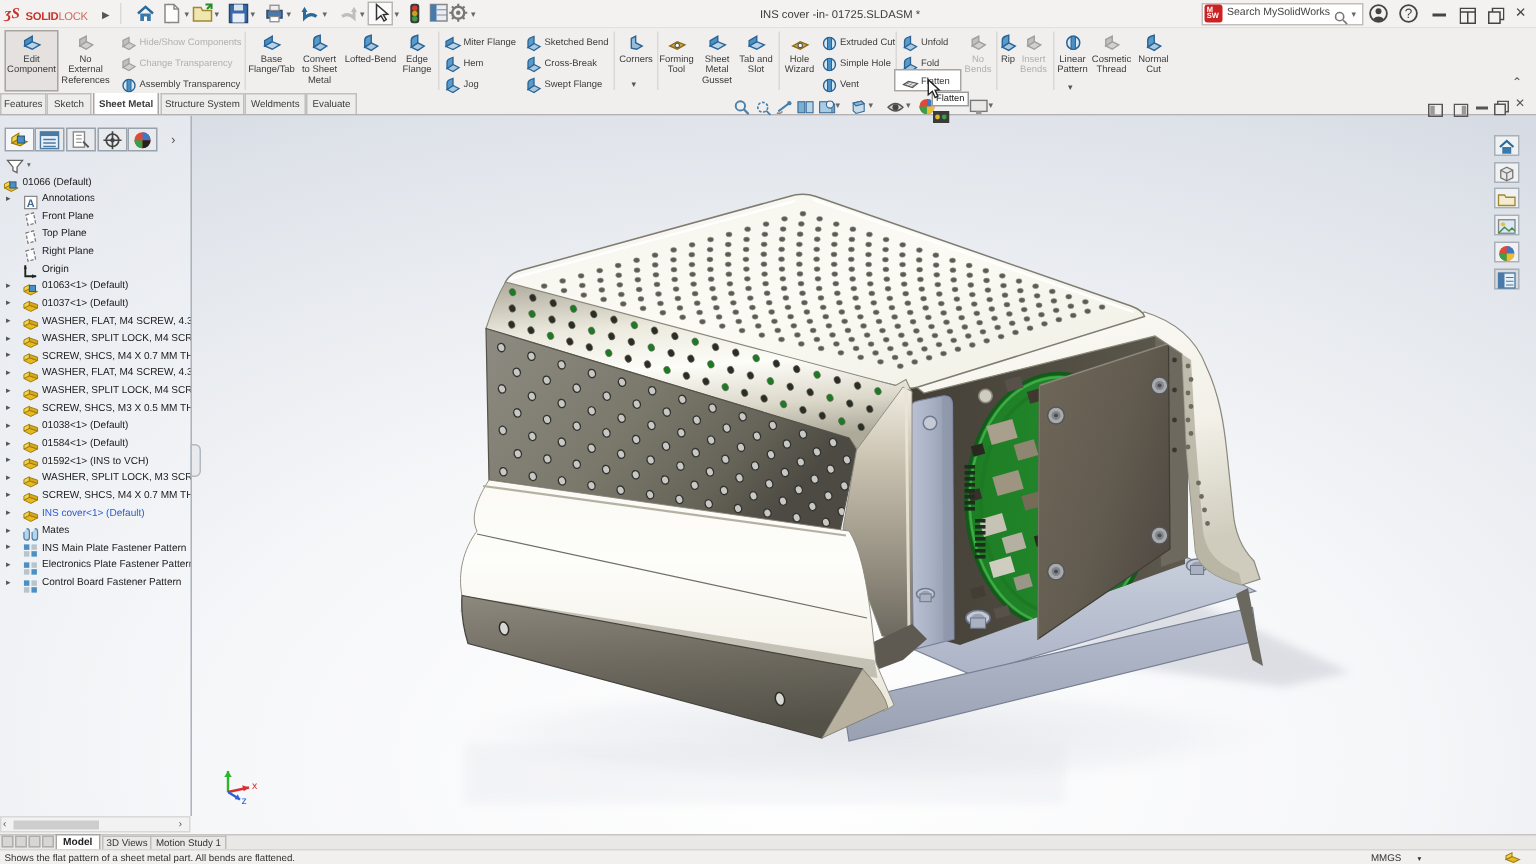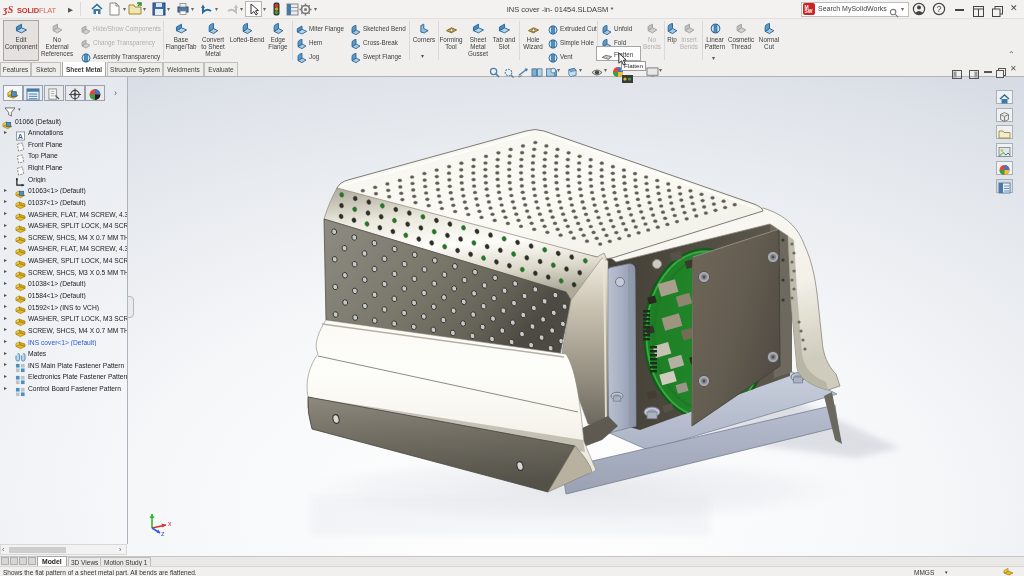--- a/index.html
+++ b/index.html
@@ -668,21 +668,21 @@
 <path d="M318,356 L578,412" stroke="#706d64" stroke-width="0.8" fill="none"></path>
 <path d="M322,324 L564,357" stroke="#b5b1a2" stroke-width="1.5" fill="none"></path>
 <path d="M308,397 L583,440 L585,452 L307,408 Z" fill="#a5a092" opacity="0.6"></path>
 <path d="M308,397 L575,446 L548,492 L312,429 Q307,413 308,397 Z" fill="url(#gStripC)" stroke="#45433c" stroke-width="0.8"></path>
 <ellipse cx="336" cy="419" rx="3" ry="4.4" fill="#d8d8d4" stroke="#2e2c28" stroke-width="1" transform="rotate(-14 336 419)"></ellipse>
 <ellipse cx="520" cy="466" rx="3" ry="4.4" fill="#d8d8d4" stroke="#2e2c28" stroke-width="1" transform="rotate(-14 520 466)"></ellipse>
 <path d="M575,446 Q590,462 592,472 L548,492 Z" fill="#b8b1a0" stroke="#7e7a6e" stroke-width="0.6"></path>
 </svg>
 <div id="titlebar" class="abs">
 <div class="abs" style="left:3px;top:3.5px;font-size:10px;color:#c8342c;font-weight:bold;font-style:italic;font-family:'Liberation Serif',serif;">ʒS</div>
-<div class="abs" style="left:17px;top:6px;font-size:7.5px;color:#c8342c;font-weight:bold;letter-spacing:-0.2px;">SOLID<span style="font-weight:normal;color:#d0685a;">FLAT</span></div>
+<div class="abs" style="left:17px;top:6px;font-size:7.5px;color:#c8342c;font-weight:bold;letter-spacing:-0.2px;">SOLID<span style="font-weight:normal;color:#d0685a;">LOCK</span></div>
 <div class="abs" style="left:68px;top:6px;font-size:6.5px;color:#555;">▶</div>
 <div class="abs" style="left:80px;top:2px;width:1px;height:14px;background:#dcdad8;"></div>
 <div class="abs" style="left:112px;top:2px;width:1px;height:14px;background:#dcdad8;"></div>
 <div class="abs" style="left:90px;top:2px;"><svg width="14" height="14" viewBox="0 0 14 14">
           <path d="M2,7 L7,2.5 L12,7" fill="none" stroke="#2a6a9a" stroke-width="1.6"></path>
           <rect x="3.5" y="7" width="7" height="5" fill="#3a7aaa"></rect>
           <rect x="6" y="9" width="2" height="3" fill="#fff"></rect>
         </svg></div>
 <div class="abs" style="left:108px;top:2px;"><svg width="13" height="14" viewBox="0 0 13 14">
           <path d="M2,1 L8,1 L11,4 L11,13 L2,13 Z" fill="#fdfdfd" stroke="#888" stroke-width="1"></path>
@@ -734,21 +734,21 @@
           <path d="M5,4.5 L12,4.5 M5,8 L12,8" stroke="#888" stroke-width="0.8"></path>
         </svg></div>
 <div class="abs" style="left:299px;top:2px;"><svg width="13" height="13" viewBox="0 0 13 13">
           <circle cx="6.5" cy="6.5" r="4" fill="none" stroke="#777" stroke-width="1.6"></circle>
           <circle cx="6.5" cy="6.5" r="1.5" fill="#777"></circle>
           <g stroke="#777" stroke-width="1.4">
             <path d="M6.5,0.5 L6.5,2.5 M6.5,10.5 L6.5,12.5 M0.5,6.5 L2.5,6.5 M10.5,6.5 L12.5,6.5 M2.3,2.3 L3.7,3.7 M9.3,9.3 L10.7,10.7 M10.7,2.3 L9.3,3.7 M3.7,9.3 L2.3,10.7"></path>
           </g>
         </svg></div>
       <div class="abs" style="left:314px;top:5px;font-size:6px;color:#666;">▾</div>
-<div class="abs" style="left:440px;top:5px;width:240px;text-align:center;font-size:7.5px;color:#3a3a3a;">INS cover -in- 01454.SLDASM *</div>
+<div class="abs" style="left:440px;top:5px;width:240px;text-align:center;font-size:7.5px;color:#3a3a3a;">INS cover -in- 01725.SLDASM *</div>
 <div class="abs" style="left:801px;top:1.5px;width:108px;height:15px;background:#fff;border:1px solid #c0beba;"></div>
 <div class="abs" style="left:803px;top:3px;width:12px;height:12px;background:#cc2222;border-radius:2px;"></div>
 <div class="abs" style="left:804.5px;top:4.5px;font-size:5px;color:#fff;font-weight:bold;line-height:4.5px;">M<br>SW</div>
 <div class="abs" style="left:818px;top:5px;font-size:7px;color:#444;">Search MySolidWorks</div>
 <div class="abs" style="left:889px;top:4px;"><svg width="10" height="10" viewBox="0 0 11 11">
           <circle cx="4.5" cy="4.5" r="3" fill="none" stroke="#777" stroke-width="1.2"></circle>
           <path d="M7,7 L10,10" stroke="#777" stroke-width="1.2"></path>
         </svg></div>
 <div class="abs" style="left:901px;top:5px;font-size:6px;color:#666;">▾</div>
 <div class="abs" style="left:912px;top:2px;"><svg width="14" height="14" viewBox="0 0 14 14">

